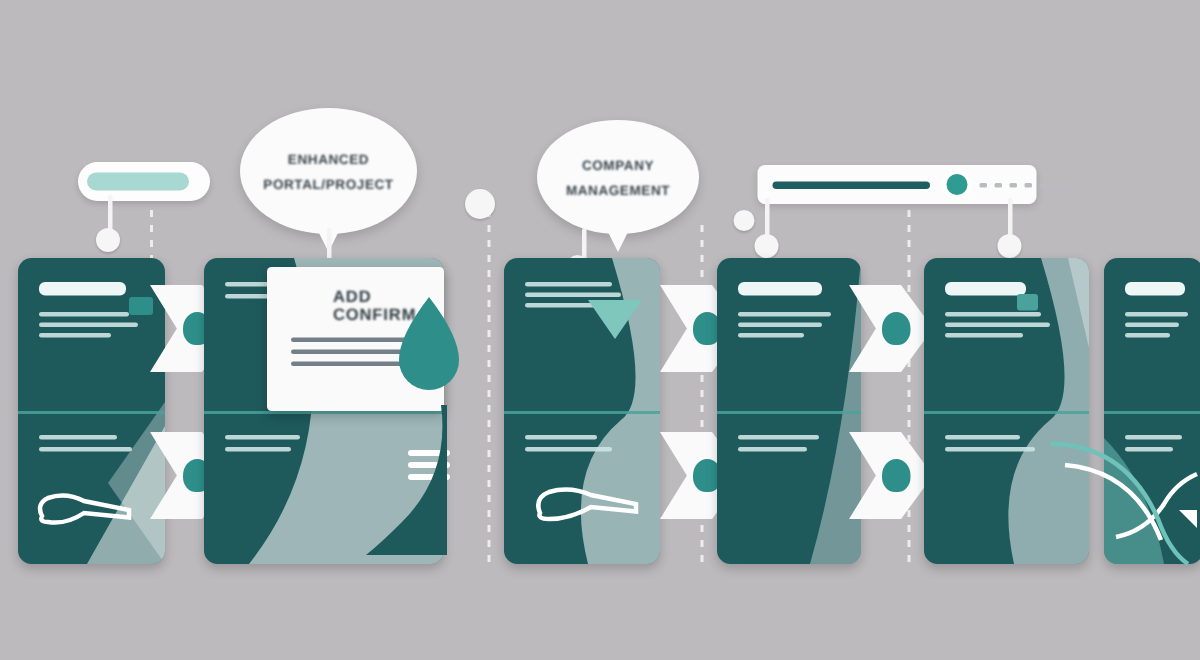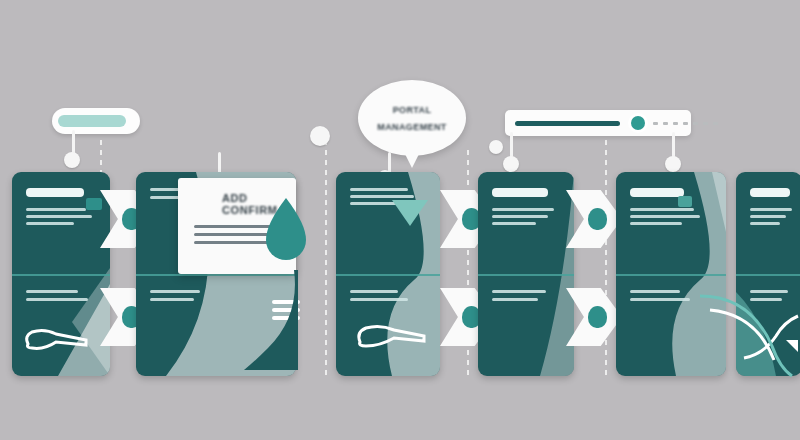--- a/index.html
+++ b/index.html
@@ -88,24 +88,29 @@
         <i></i>
         <i></i>
         <i></i>
     </div>
   </div>
   <div class="vline" style="left:510px;top:132px;height:28px;"></div>
   <div class="vline" style="left:672px;top:132px;height:28px;"></div>
   <div class="node" style="left:503px;top:156px;width:16px;height:16px;"></div>
   <div class="node" style="left:665px;top:156px;width:16px;height:16px;"></div>
 
+  <div class="bubble" style="left:160px;top:72px;width:118px;height:84px;">
+    <div class="btxt">ENHANCED</div>
+    <div class="btxt">PORTAL/PROJECT</div>
+    <div class="tail"></div>
+  </div>
   <div class="vline" style="left:218px;top:152px;height:24px;"></div>
 
   <div class="bubble" style="left:358px;top:80px;width:108px;height:76px;">
-    <div class="btxt">PORTAL</div>
+    <div class="btxt">COMPANY</div>
     <div class="btxt">MANAGEMENT</div>
     <div class="tail"></div>
   </div>
   <div class="vline" style="left:388px;top:152px;height:22px;"></div>
   <div class="node" style="left:378px;top:170px;width:14px;height:14px;"></div>
 
   <div class="node" style="left:310px;top:126px;width:20px;height:20px;"></div>
   <div class="node" style="left:489px;top:140px;width:14px;height:14px;"></div>
 
   <div class="card" style="left:12px;top:172px;width:98px;height:204px;">

